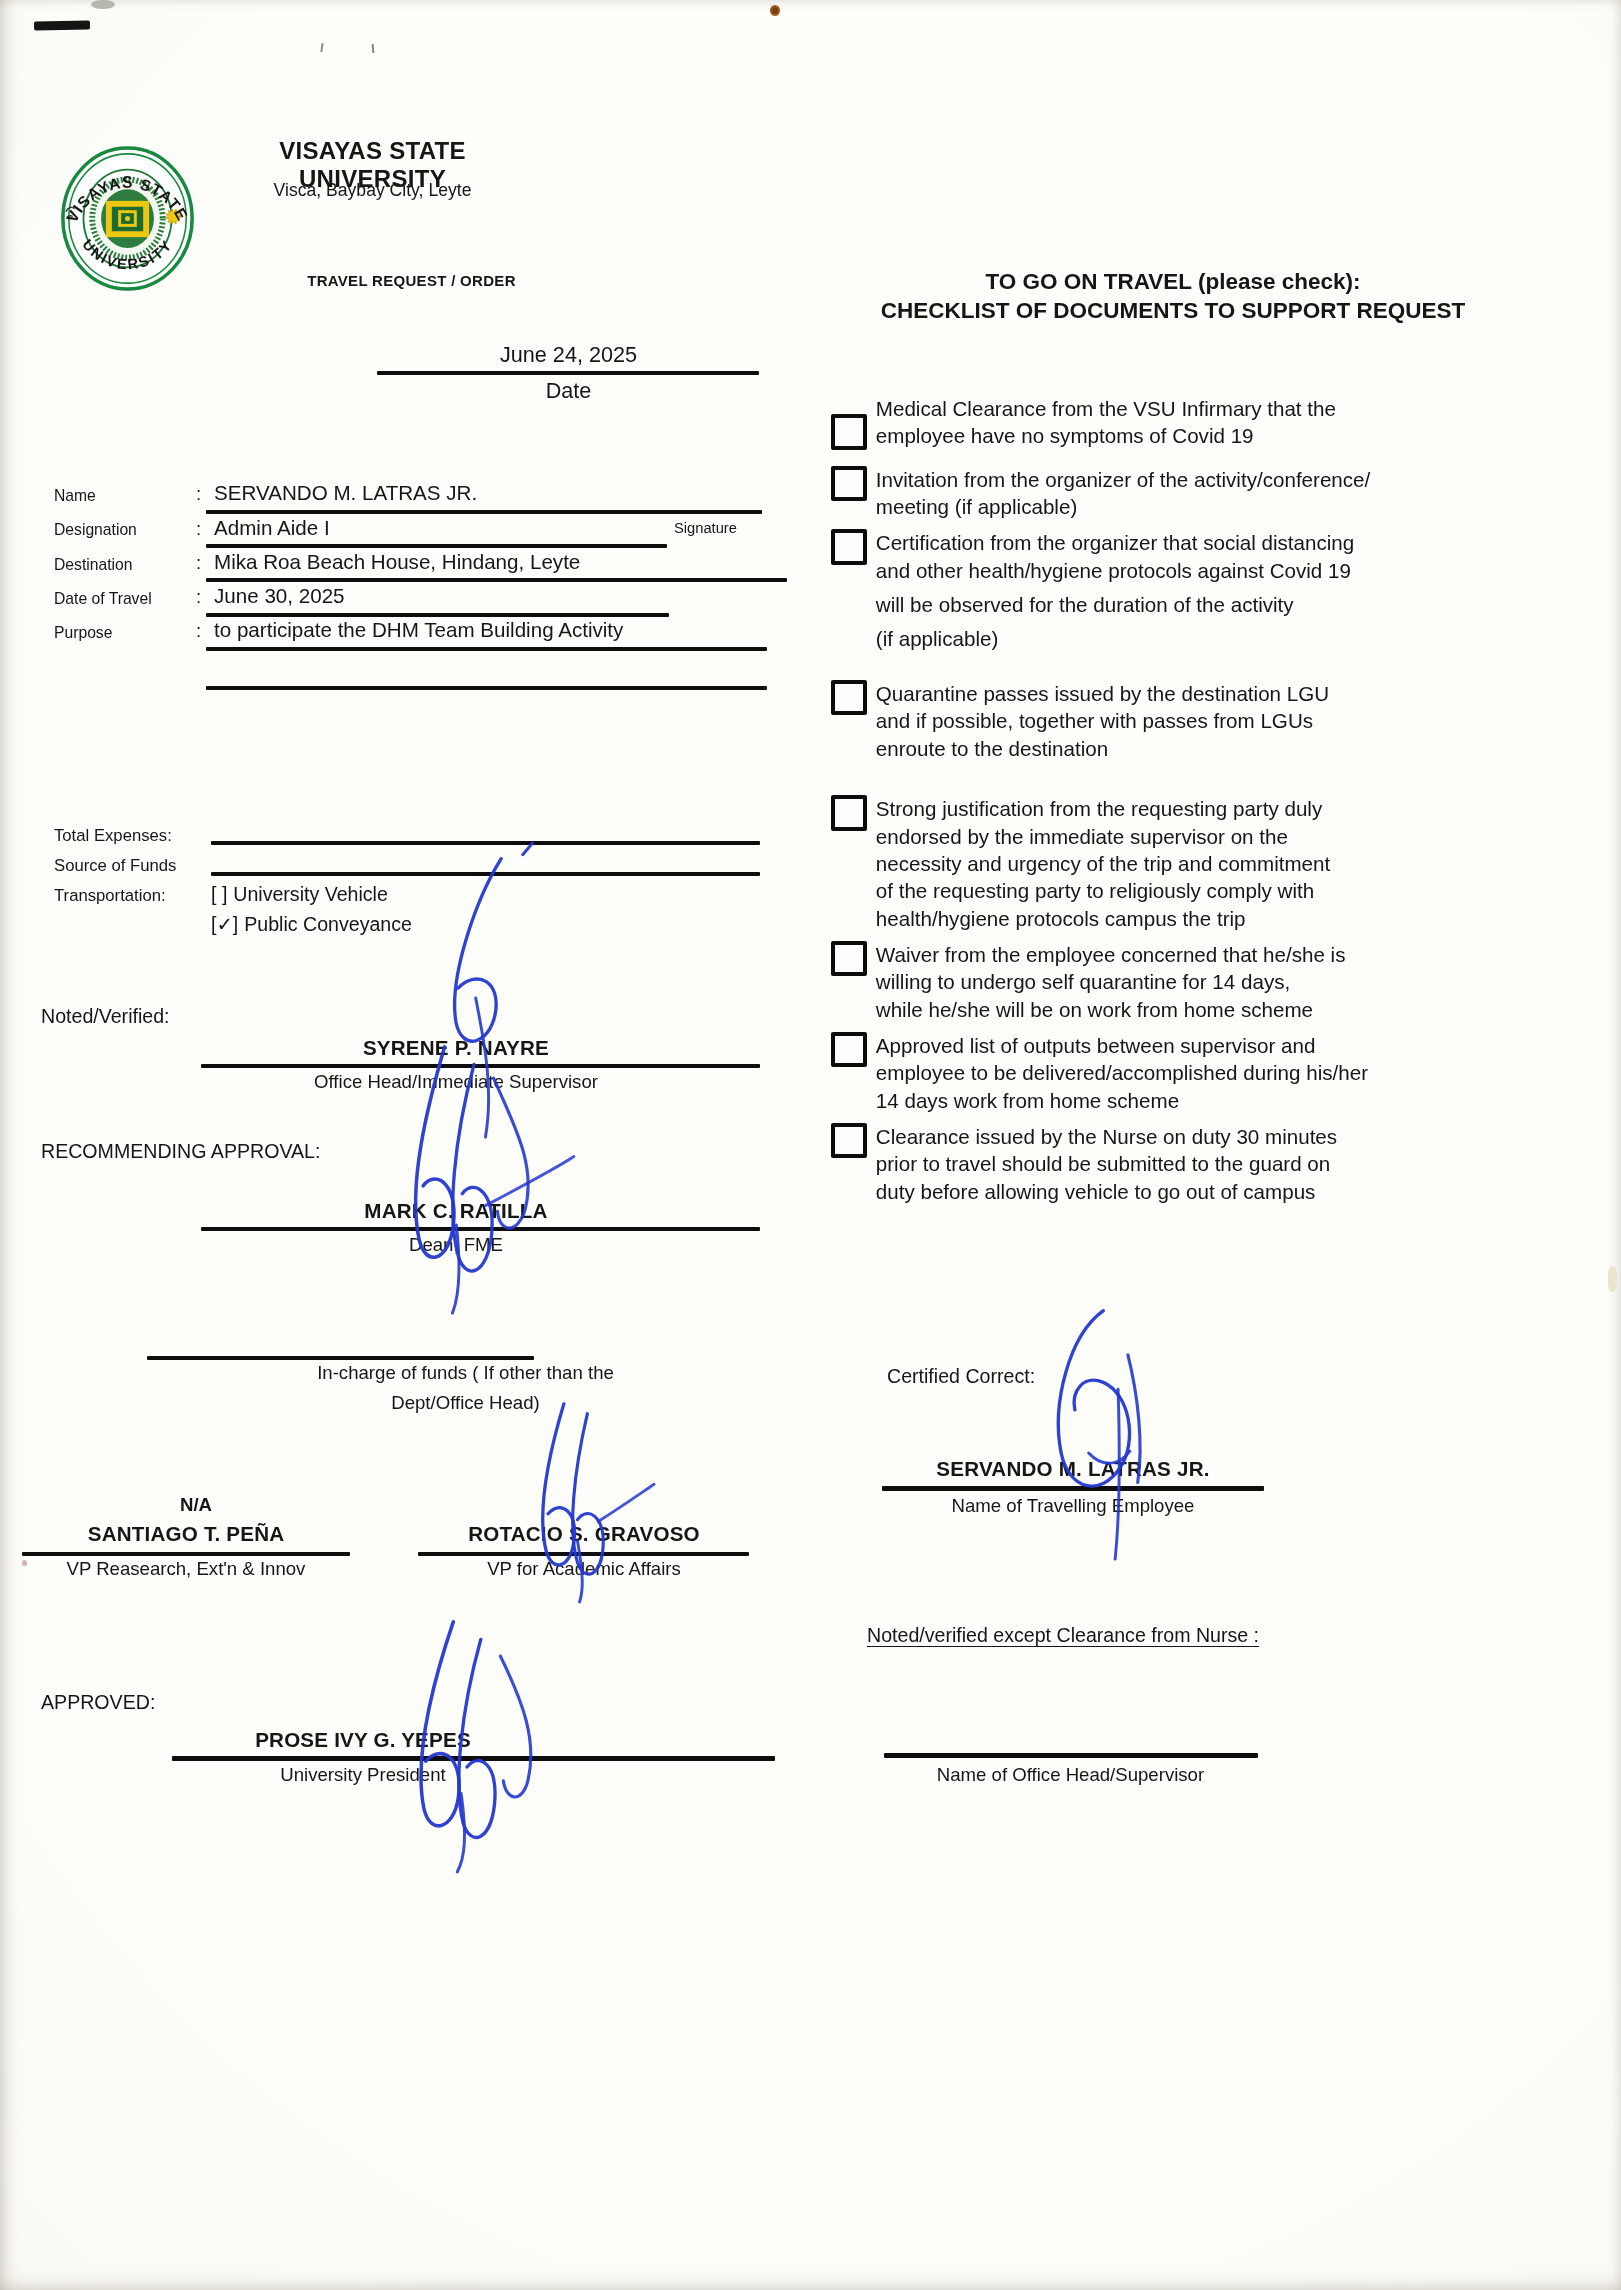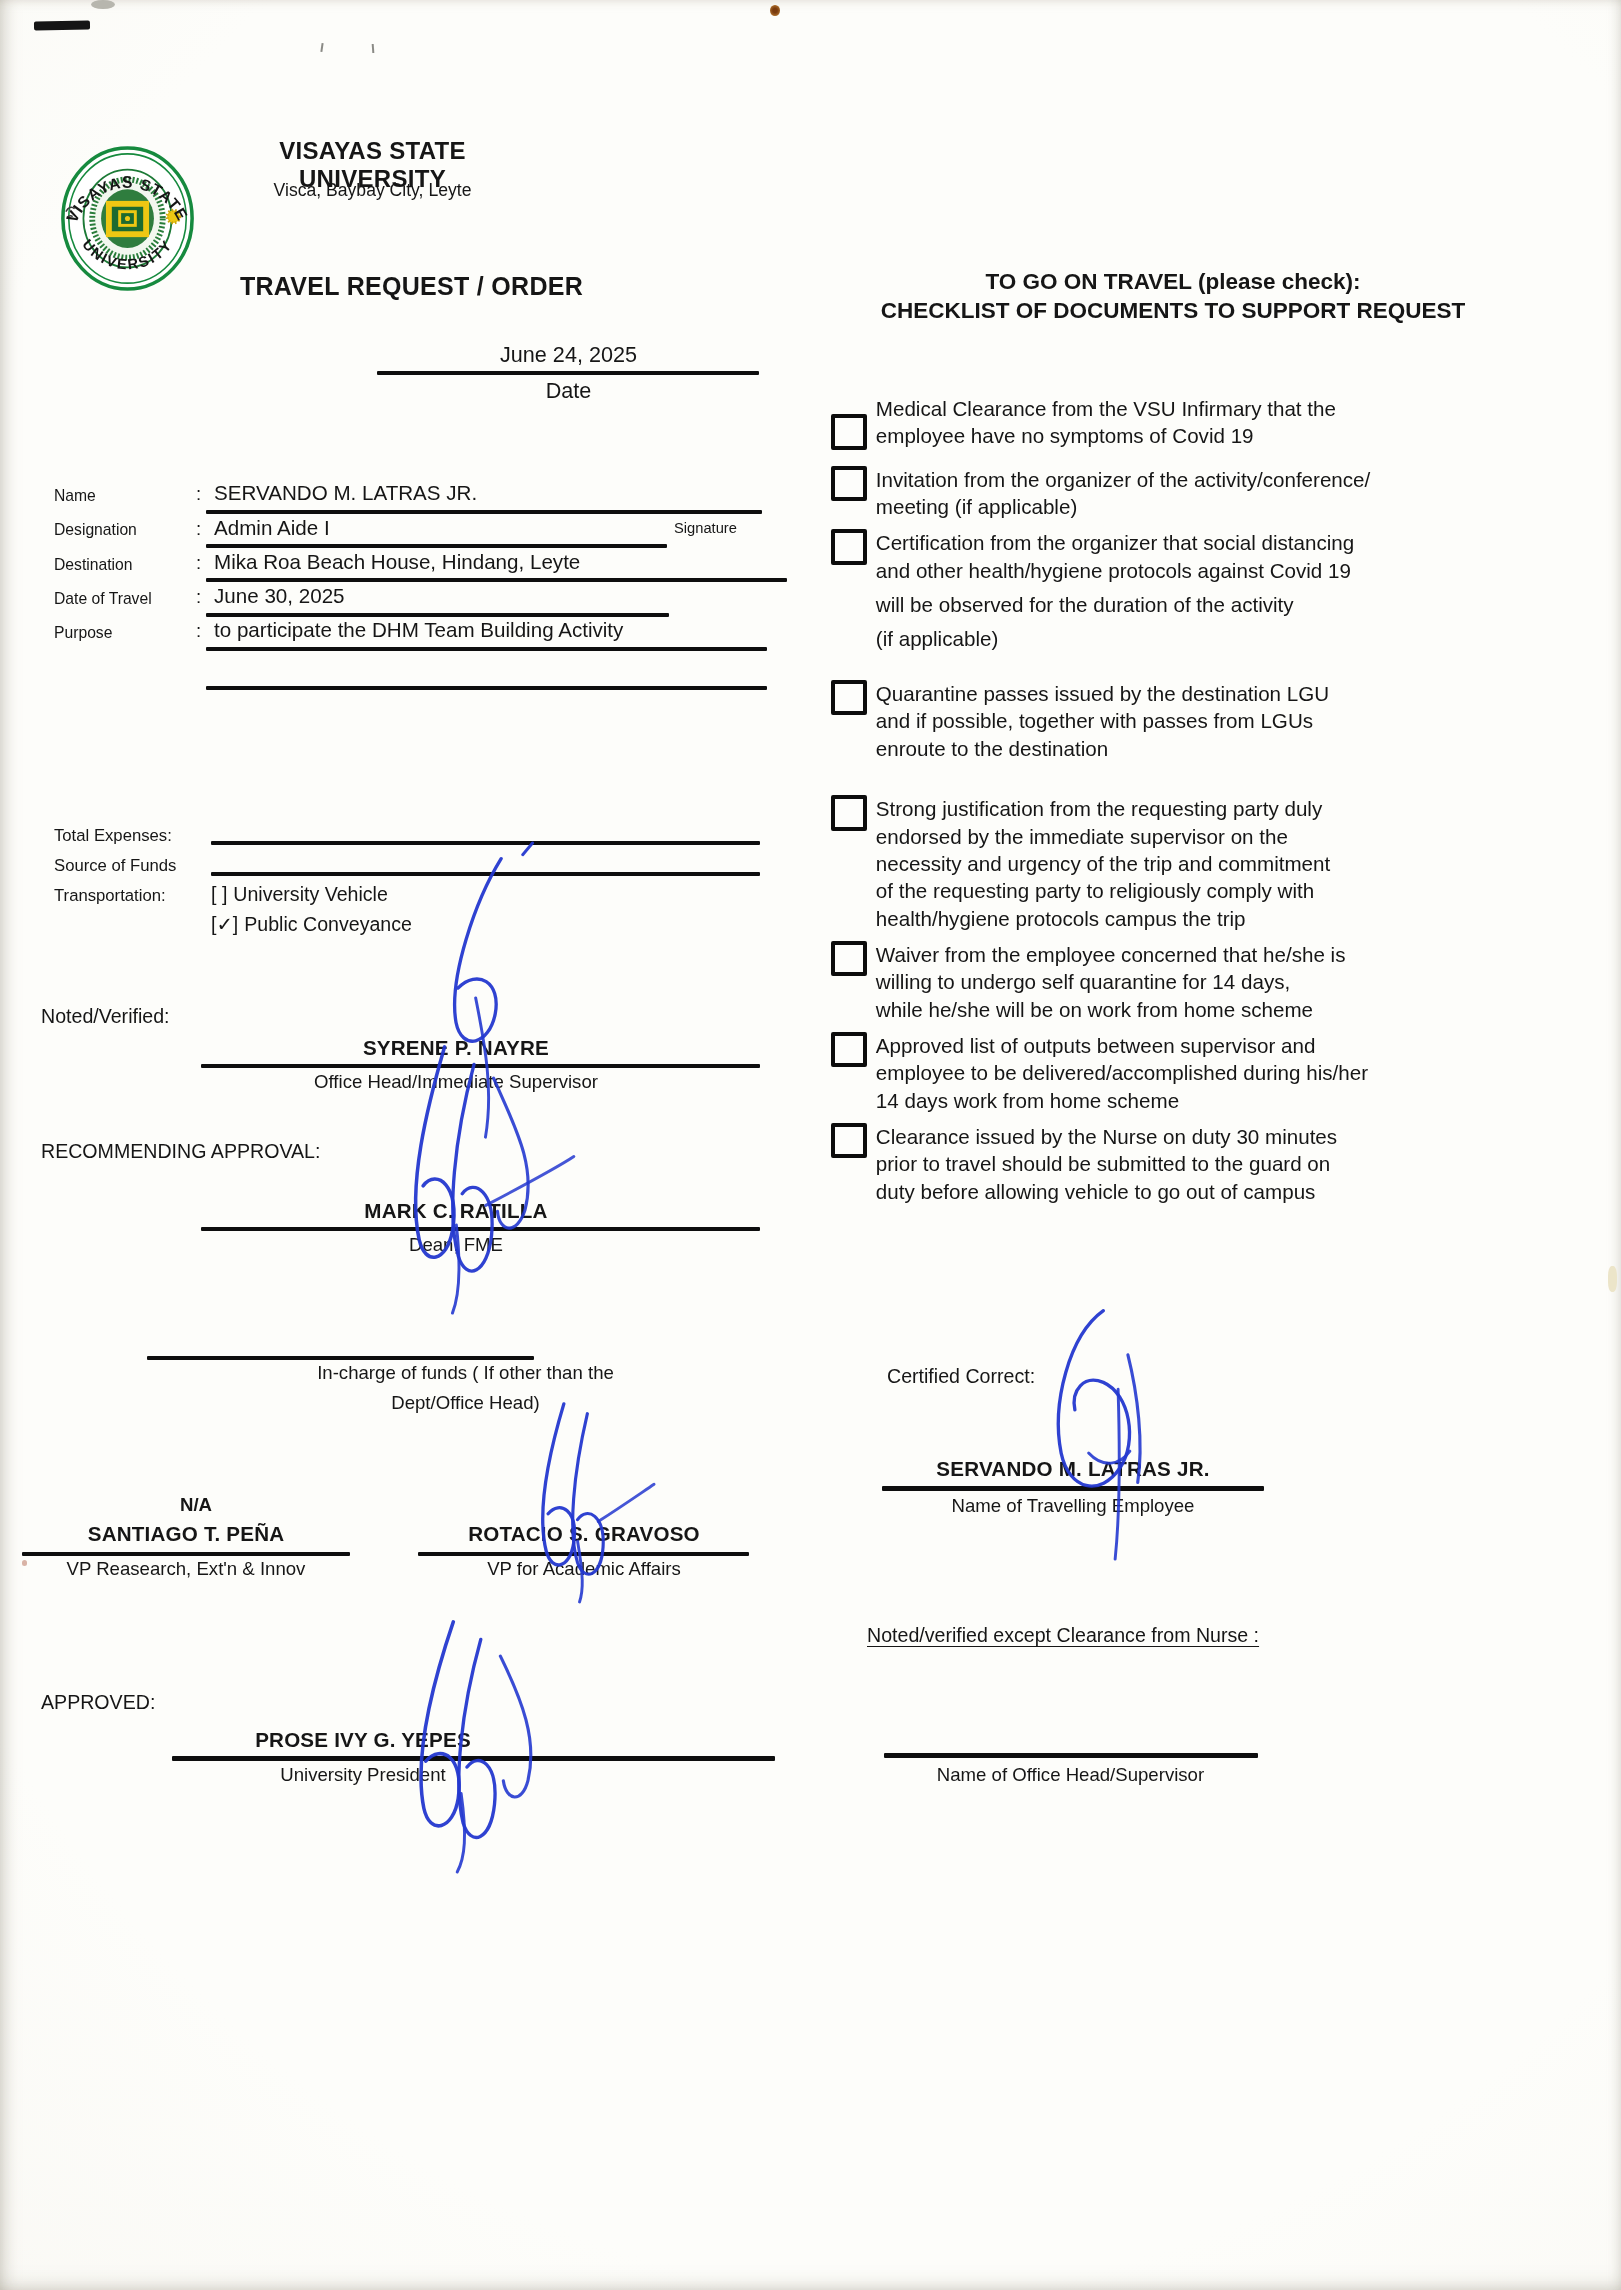--- a/index.html
+++ b/index.html
@@ -13,21 +13,21 @@
                 inset 0 9.8px 13.7px -11.8px rgba(170,165,150,.35);
     overflow:hidden;
   }
   .abs{position:absolute;}
   .ctr{text-align:center;}
   .b{font-weight:bold;}
   .rule{position:absolute;height:3.9px;background:#0e0e0e;border-radius:1px;}
   
   .univ-name{left:206px;top:137px;width:333px;font-size:24px;font-weight:bold;letter-spacing:0.3px;}
   .univ-addr{left:206px;top:180px;width:333px;font-size:17.6px;}
-  .form-title{left:235px;top:272px;width:353px;font-size:25px;font-weight:bold;letter-spacing:0.3px;}
+  .form-title{left:235px;top:272px;width:353px;font-size:15px;font-weight:bold;letter-spacing:0.3px;}
   .logo-wrap{left:57px;top:143px;width:141px;height:153px;}
   
   .date-val{left:387px;top:342px;width:363px;font-size:21.6px;}
   .date-line{left:377px;top:371px;width:382px;}
   .date-lab{left:387px;top:378px;width:363px;font-size:21.6px;}
   
   .f-label{left:54px;font-size:15.7px;}
   .f-colon{left:196px;font-size:18.6px;}
   .f-value{left:214px;font-size:20.6px;white-space:nowrap;}
   .sig-note{left:674px;top:520px;font-size:14.7px;}

